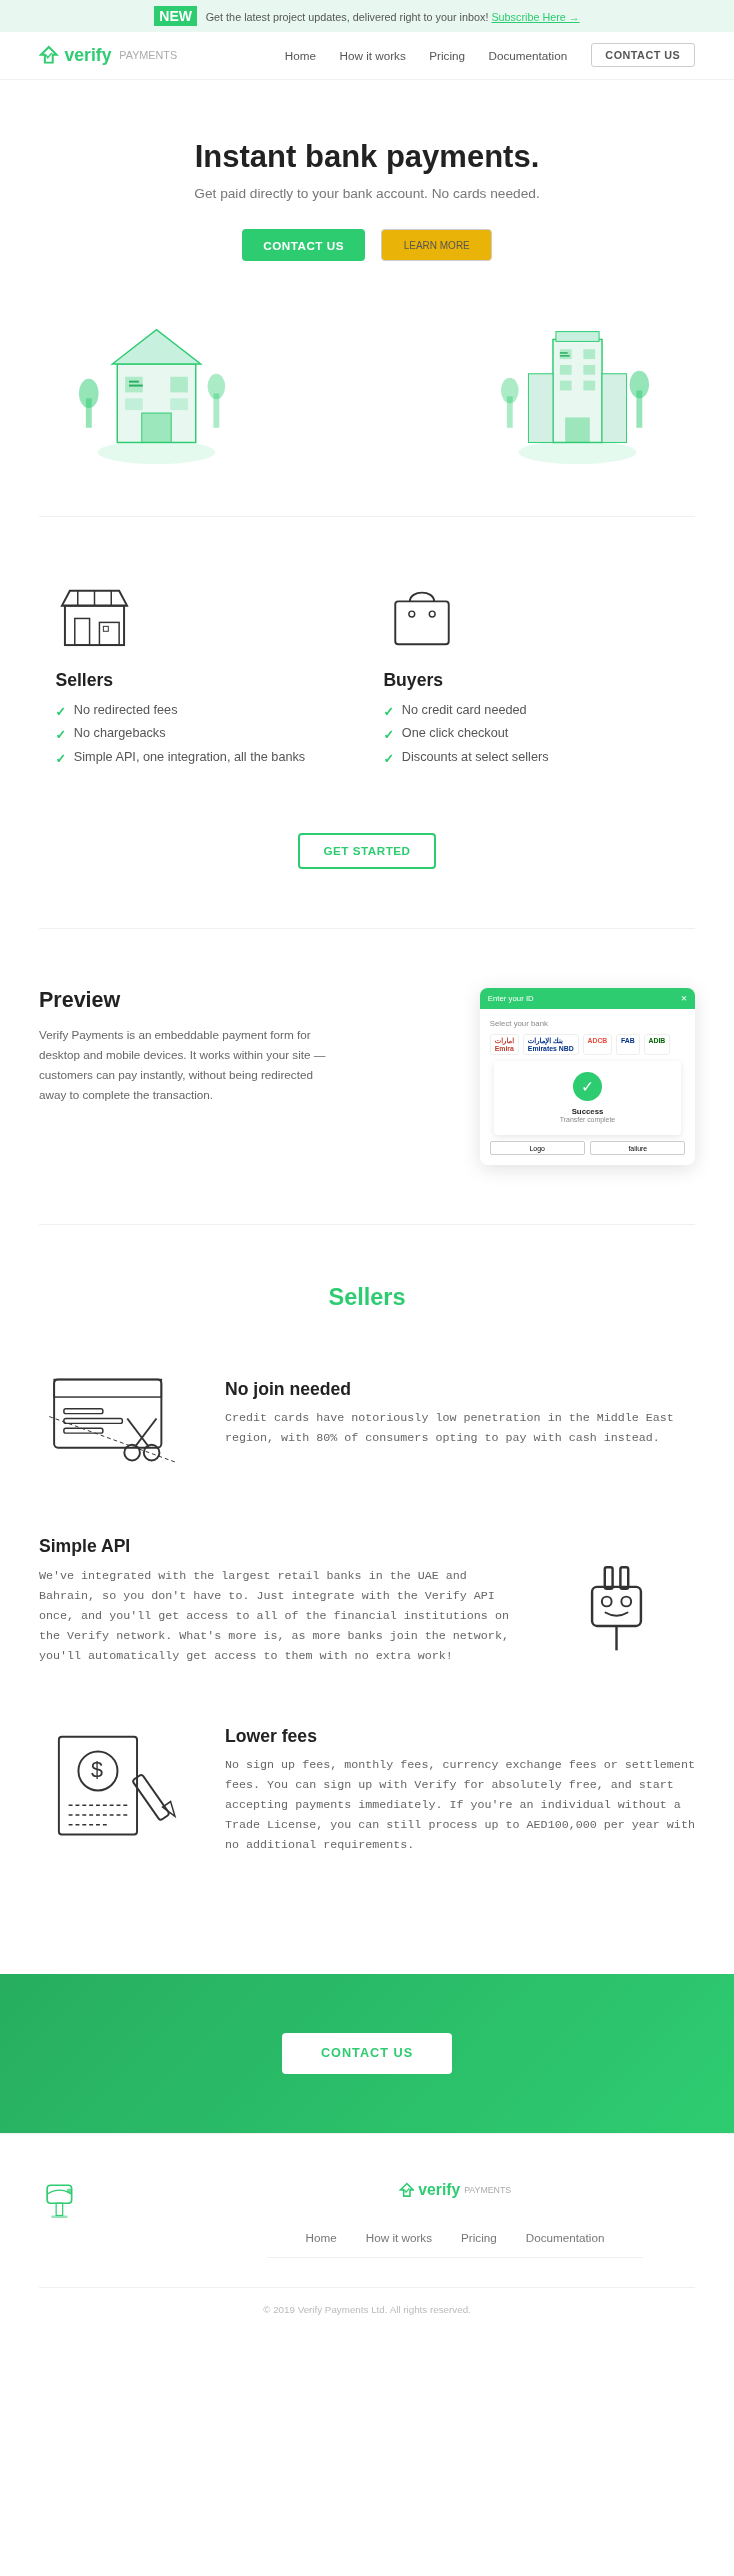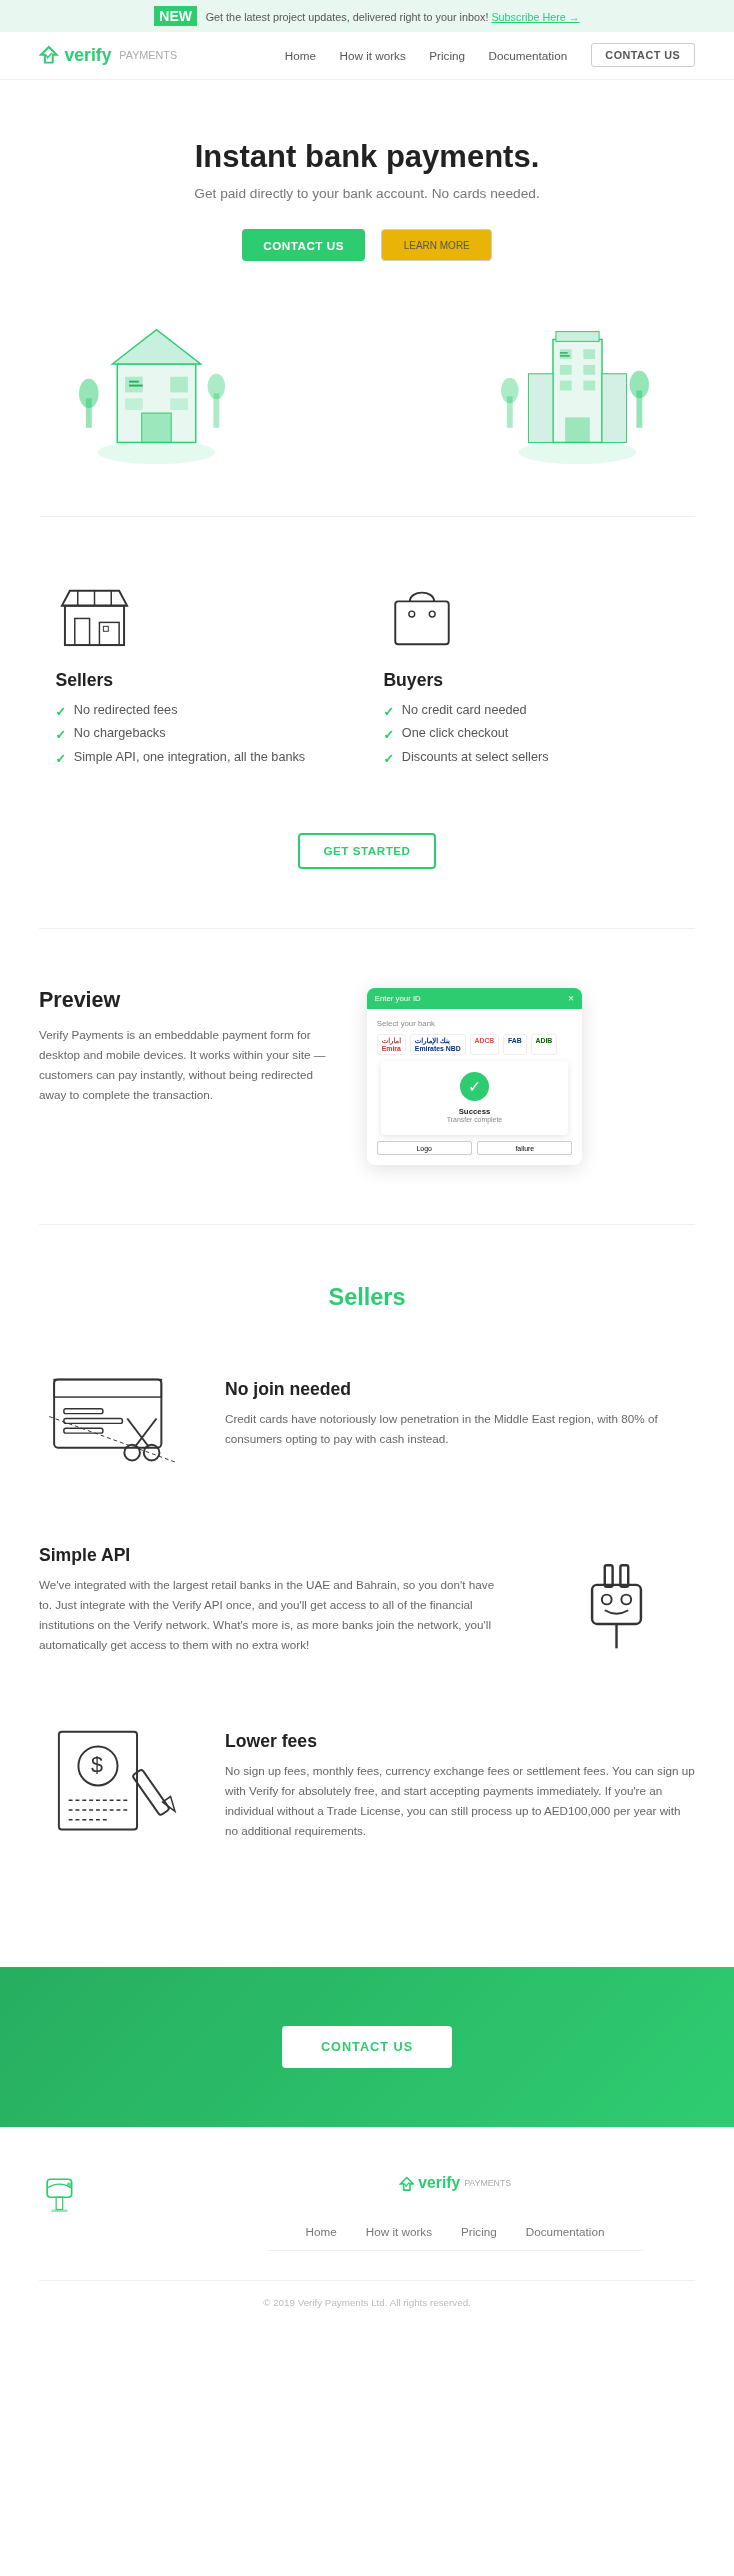--- a/index.html
+++ b/index.html
@@ -198,21 +198,21 @@
       margin-bottom: 11.7px;
     }
     .preview-left p {
       font-size: 11.7px;
       color: #666;
       line-height: 1.7;
     }
     .preview-right {
       width: 50%;
       display: flex;
-      justify-content: flex-start;
+      justify-content: flex-end;
     }
 
     
     .phone-mockup {
       width: 215px;
       background: #f0f4f8;
       border-radius: 7.8px;
       overflow: hidden;
       box-shadow: 0 3.9px 19.6px rgba(0,0,0,0.12);
       position: relative;
@@ -314,20 +314,21 @@
     .detail-text h3 {
       font-size: 17.6px;
       font-weight: 700;
       color: #222;
       margin-bottom: 9.8px;
     }
     .detail-text p {
       font-size: 11.7px;
       color: #666;
       line-height: 1.7;
+      font-family: Liberation Mono, monospace;
     }
     .detail-text p strong {
       color: #333;
     }
 
     
     .cta-section {
       background: linear-gradient(135deg, #27ae60, #2ecc71);
       padding: 59px 39px;
       text-align: center;

